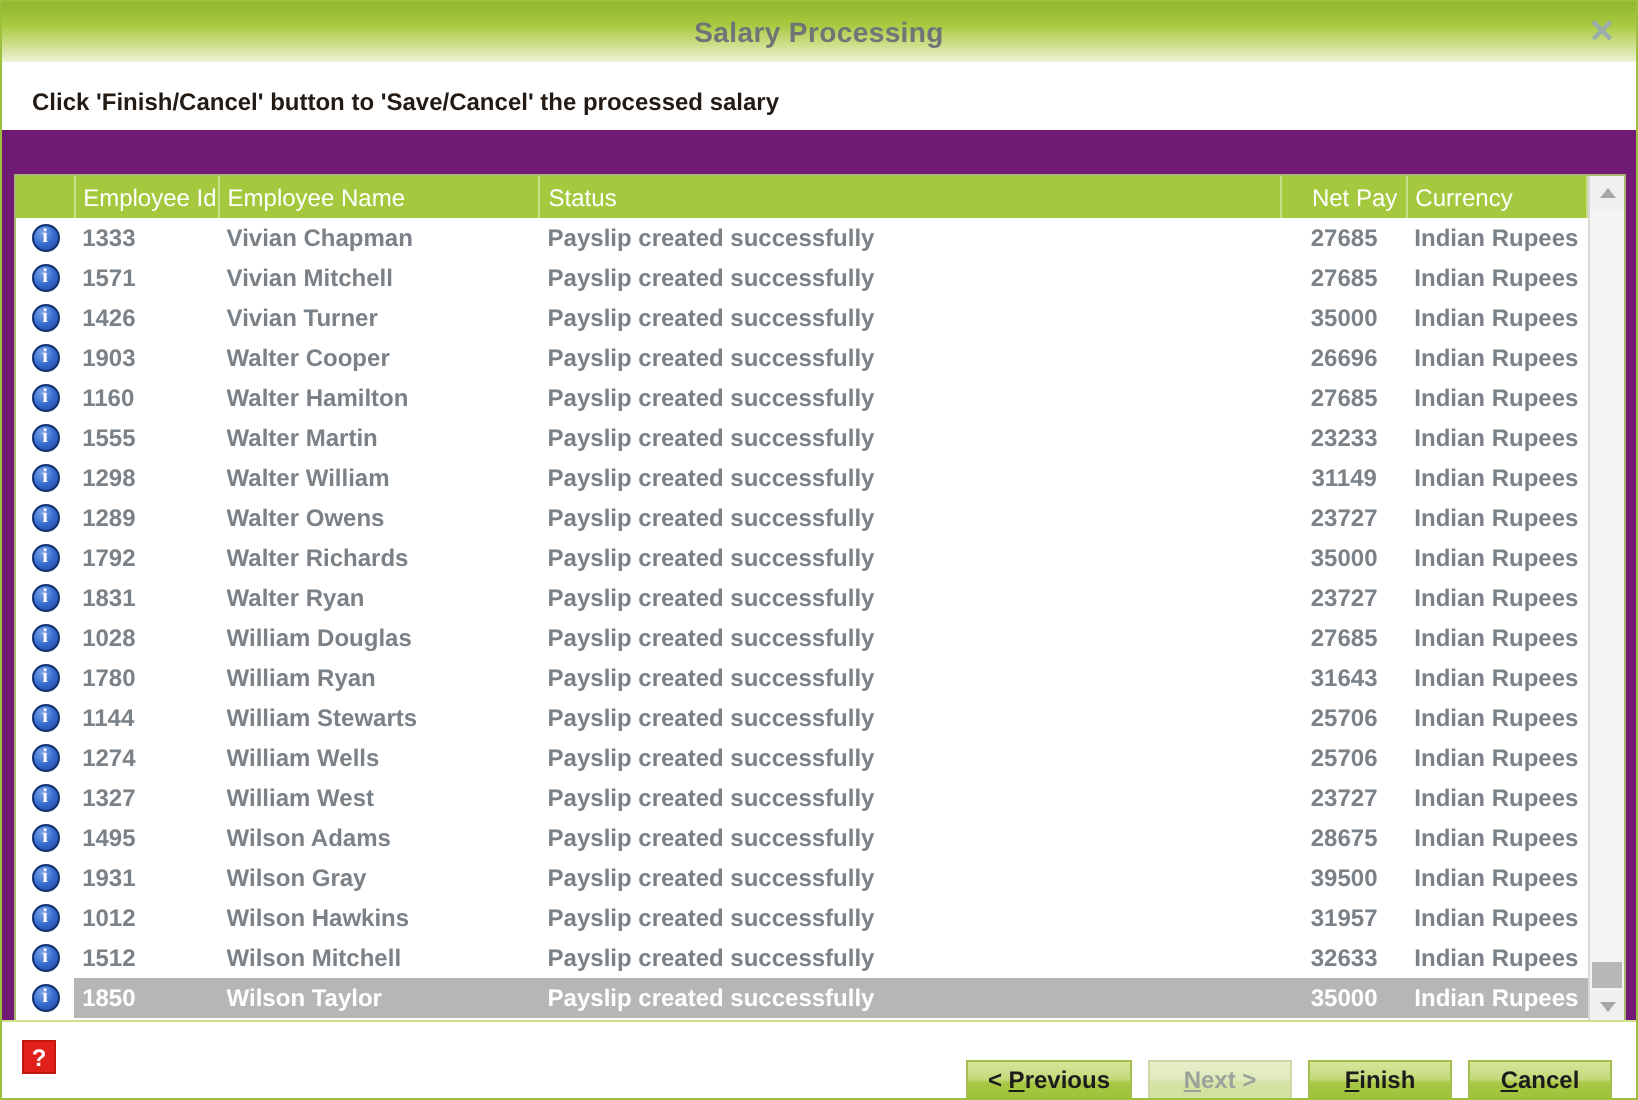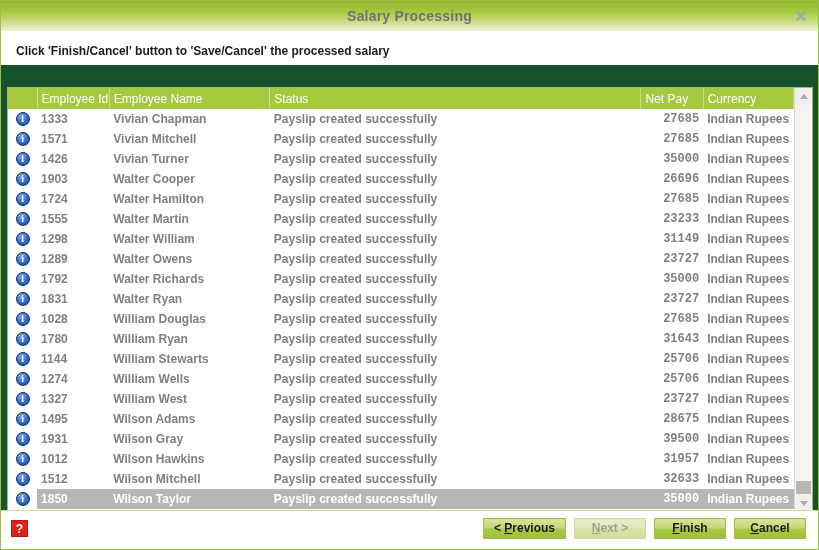--- a/index.html
+++ b/index.html
@@ -12,21 +12,21 @@
     font-family: "Liberation Sans", sans-serif;
     background: #ffffff;
     overflow: hidden;
   }
   .window {
     position: relative;
     width: 819px;
     height: 550px;
     box-sizing: border-box;
     border: 1px solid #9dbf3e;
-    background: #14532d;
+    background: #701a75;
     overflow: hidden;
   }
 
   
   .titlebar {
     position: relative;
     height: 30px;
     background: linear-gradient(to bottom, #8fb72e 0%, #a8c93f 38%, #cfdf8c 72%, #eef3d6 100%);
     display: flex;
     align-items: center;
@@ -103,34 +103,34 @@
     color: #ffffff;
     font-weight: normal;
     font-size: 12px;
     text-align: left;
     height: 21px;
     padding: 0 4px;
     border-right: 1px solid #c6dd8a;
     white-space: nowrap;
     overflow: hidden;
   }
-  table.grid thead th.num { text-align: left; }
+  table.grid thead th.num { text-align: right; }
   table.grid thead th.icon-col { border-right: 1px solid #c6dd8a; }
 
   table.grid tbody td {
     height: 20px;
     padding: 0 4px;
     font-size: 12px;
     font-weight: bold;
     color: #7b8287;
     white-space: nowrap;
     overflow: hidden;
     vertical-align: middle;
   }
-  table.grid tbody td.num { text-align: right; font-family: Liberation Mono, monospace; }
+  table.grid tbody td.num { text-align: center; }
   table.grid tbody tr.selected td {
     background: #b6b6b6;
     color: #ffffff;
   }
   table.grid tbody tr.selected td.icon-cell {
     background: #ffffff;
   }
   td.icon-cell { text-align: center; padding: 0; }
 
   .info-icon {
@@ -219,21 +219,21 @@
     text-align: center;
     line-height: 17px;
     cursor: pointer;
     user-select: none;
     border: 1px solid #c21812;
     box-sizing: border-box;
   }
   .btn-row {
     position: absolute;
     right: 14px;
-    top: 7px;
+    top: 19px;
     display: flex;
     gap: 8px;
   }
   .btn {
     min-width: 72px;
     height: 21px;
     padding: 0 10px;
     box-sizing: border-box;
     background: linear-gradient(to bottom, #d7e59b 0%, #c4d97a 45%, #a9c845 55%, #9cc238 100%);
     border: 1px solid #a3bd4f;
@@ -317,21 +317,21 @@
             <tr>
               <td class="icon-cell"><span class="info-icon">i</span></td>
               <td>1903</td>
               <td>Walter Cooper</td>
               <td>Payslip created successfully</td>
               <td class="num">26696</td>
               <td>Indian Rupees</td>
             </tr>
             <tr>
               <td class="icon-cell"><span class="info-icon">i</span></td>
-              <td>1724</td>
+              <td>1160</td>
               <td>Walter Hamilton</td>
               <td>Payslip created successfully</td>
               <td class="num">27685</td>
               <td>Indian Rupees</td>
             </tr>
             <tr>
               <td class="icon-cell"><span class="info-icon">i</span></td>
               <td>1555</td>
               <td>Walter Martin</td>
               <td>Payslip created successfully</td>

